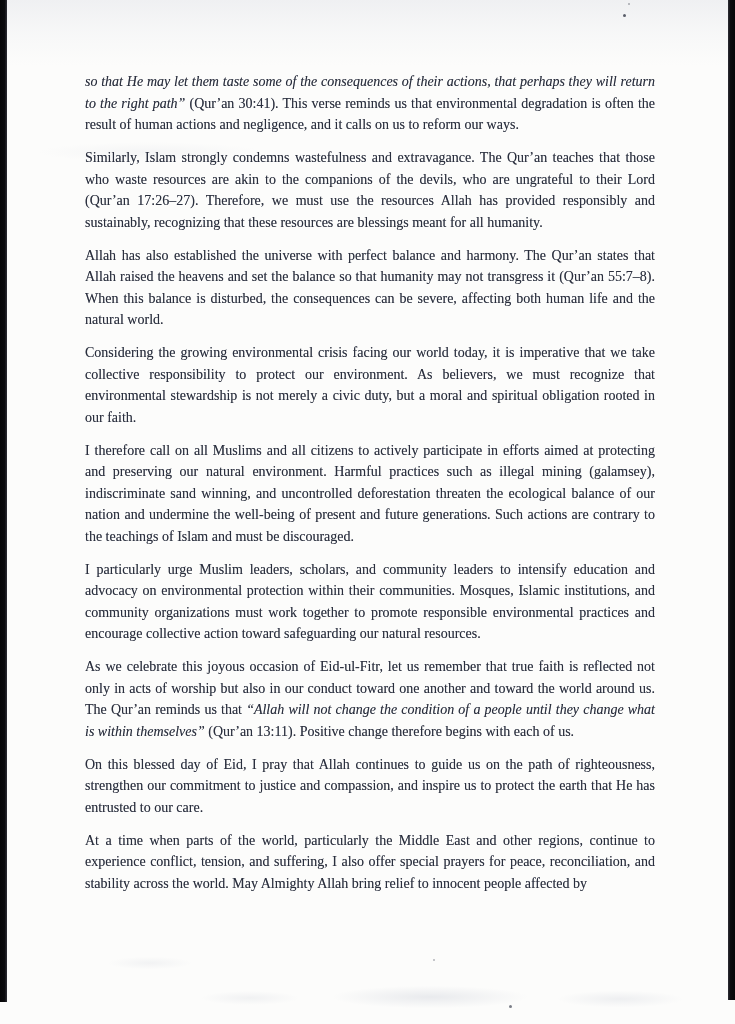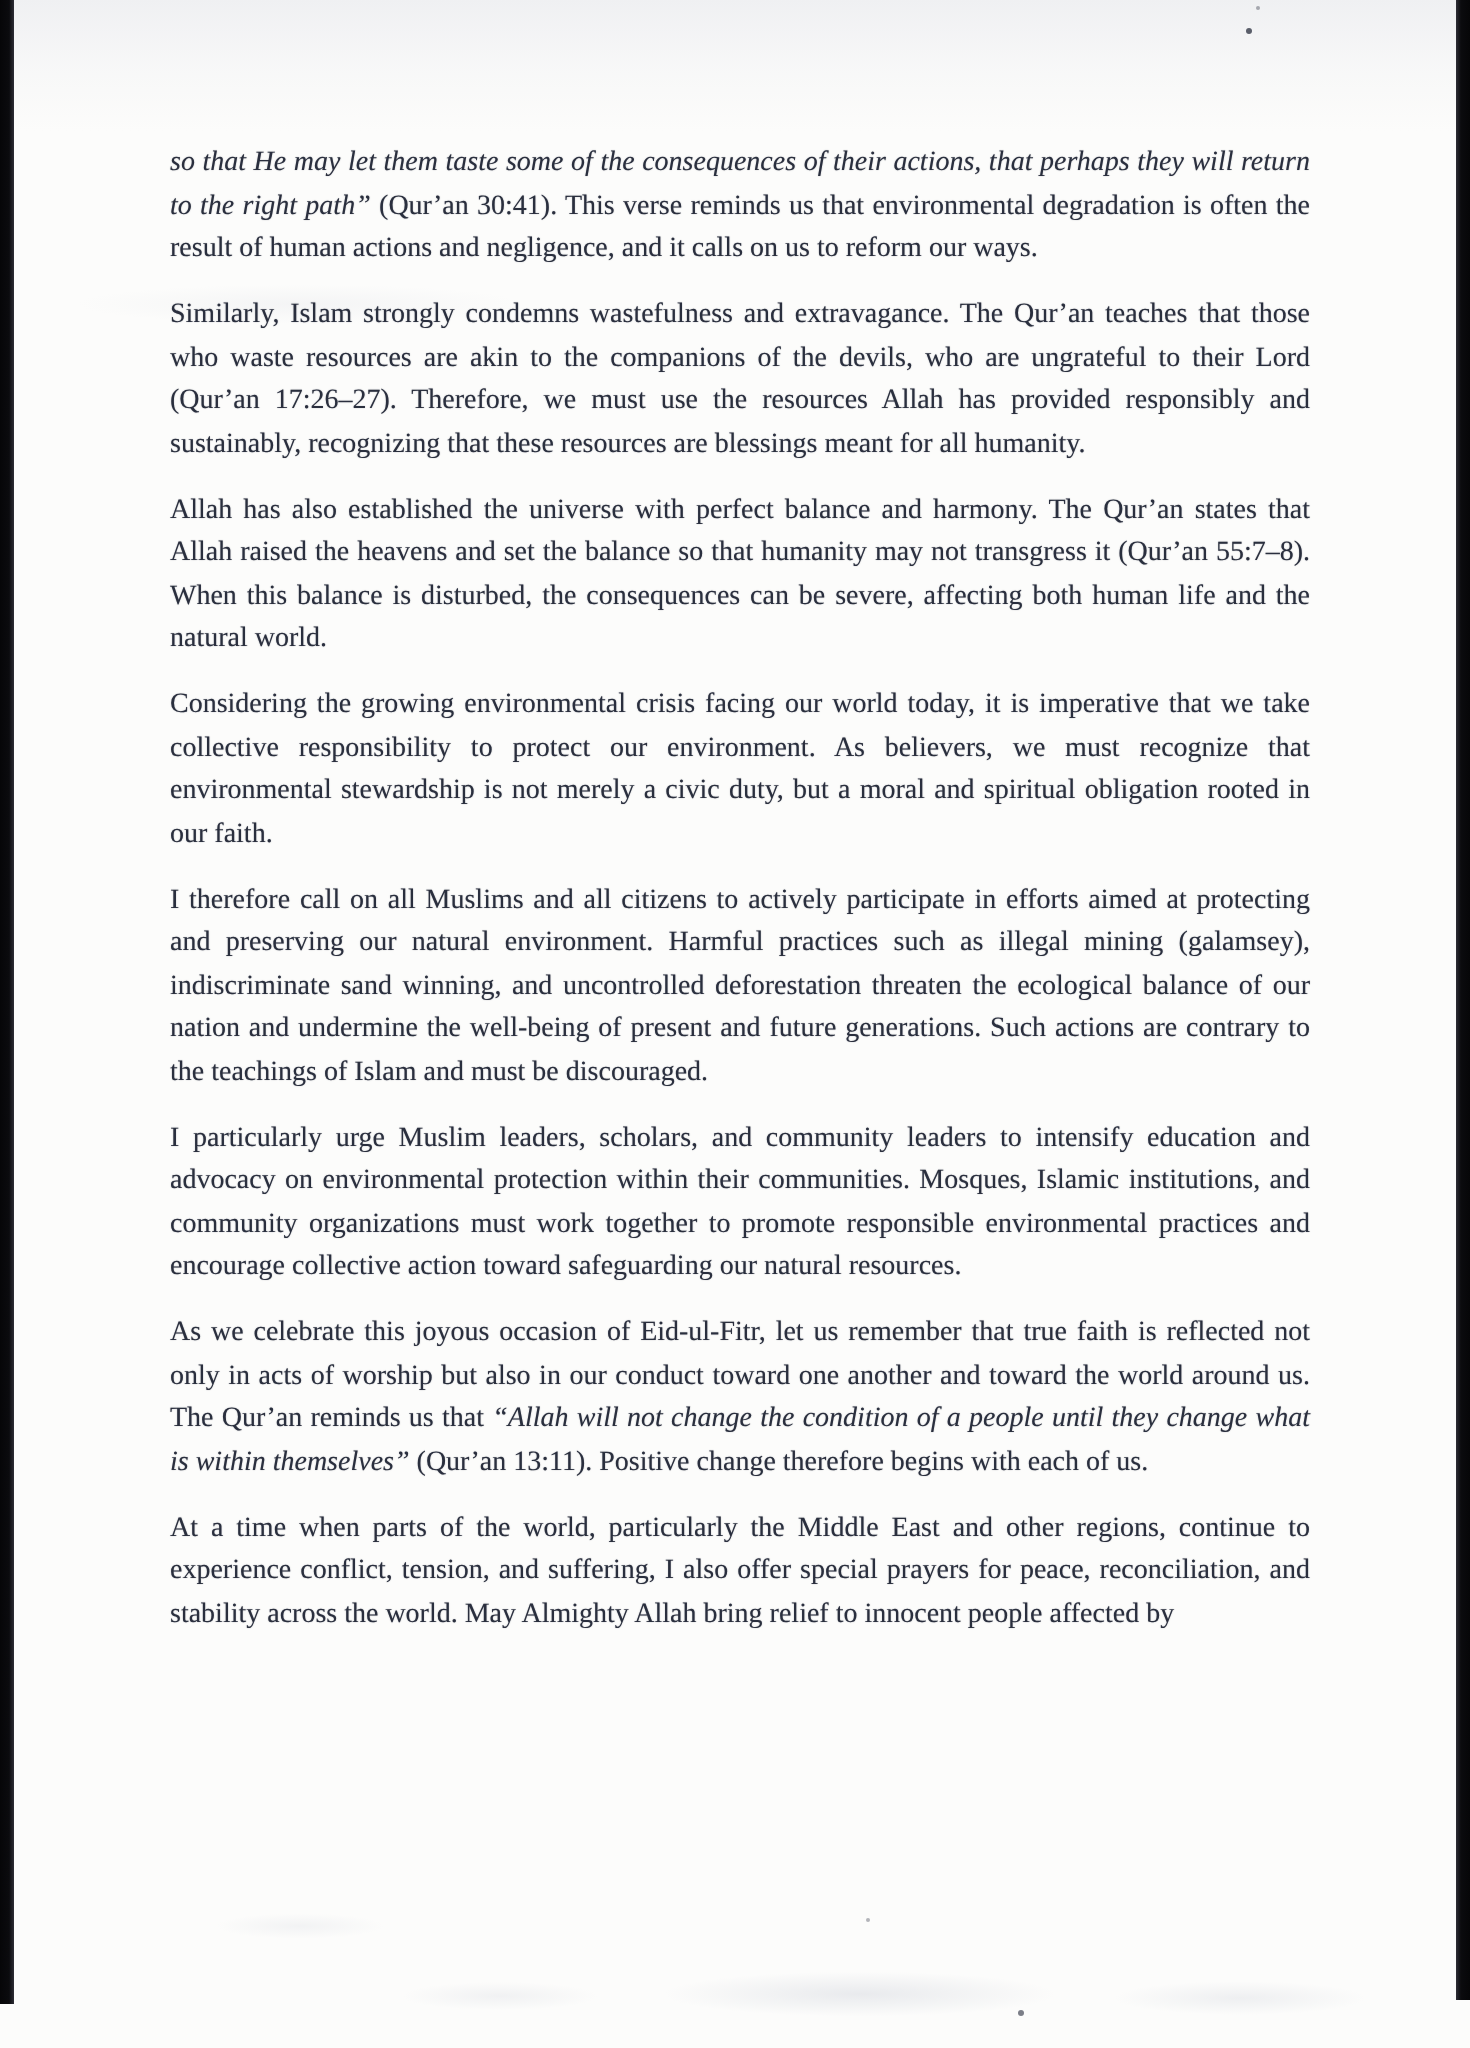--- a/index.html
+++ b/index.html
@@ -81,15 +81,16 @@
   <div class="speck s3"></div>
   <div class="speck s4"></div>
   <main class="text-block">
       <p><span class="it">so that He may let them taste some of the consequences of their actions, that perhaps they will return to the right path” </span><span>(Qur’an 30:41). This verse reminds us that environmental degradation is often the result of human actions and negligence, and it calls on us to reform our ways.</span></p>
       <p><span>Similarly, Islam strongly condemns wastefulness and extravagance. The Qur’an teaches that those who waste resources are akin to the companions of the devils, who are ungrateful to their Lord (Qur’an 17:26–27). Therefore, we must use the resources Allah has provided responsibly and sustainably, recognizing that these resources are blessings meant for all humanity.</span></p>
       <p><span>Allah has also established the universe with perfect balance and harmony. The Qur’an states that Allah raised the heavens and set the balance so that humanity may not transgress it (Qur’an 55:7–8). When this balance is disturbed, the consequences can be severe, affecting both human life and the natural world.</span></p>
       <p><span>Considering the growing environmental crisis facing our world today, it is imperative that we take collective responsibility to protect our environment. As believers, we must recognize that environmental stewardship is not merely a civic duty, but a moral and spiritual obligation rooted in our faith.</span></p>
       <p><span>I therefore call on all Muslims and all citizens to actively participate in efforts aimed at protecting and preserving our natural environment. Harmful practices such as illegal mining (galamsey), indiscriminate sand winning, and uncontrolled deforestation threaten the ecological balance of our nation and undermine the well-being of present and future generations. Such actions are contrary to the teachings of Islam and must be discouraged.</span></p>
       <p><span>I particularly urge Muslim leaders, scholars, and community leaders to intensify education and advocacy on environmental protection within their communities. Mosques, Islamic institutions, and community organizations must work together to promote responsible environmental practices and encourage collective action toward safeguarding our natural resources.</span></p>
       <p><span>As we celebrate this joyous occasion of Eid-ul-Fitr, let us remember that true faith is reflected not only in acts of worship but also in our conduct toward one another and toward the world around us. The Qur’an reminds us that </span><span class="it">“Allah will not change the condition of a people until they change what is within themselves”</span><span> (Qur’an 13:11). Positive change therefore begins with each of us.</span></p>
+      <p><span>On this blessed day of Eid, I pray that Allah continues to guide us on the path of righteousness, strengthen our commitment to justice and compassion, and inspire us to protect the earth that He has entrusted to our care.</span></p>
       <p><span>At a time when parts of the world, particularly the Middle East and other regions, continue to experience conflict, tension, and suffering, I also offer special prayers for peace, reconciliation, and stability across the world. May Almighty Allah bring relief to innocent people affected by</span></p>
     </main>
 </div>
 
 </body></html>

